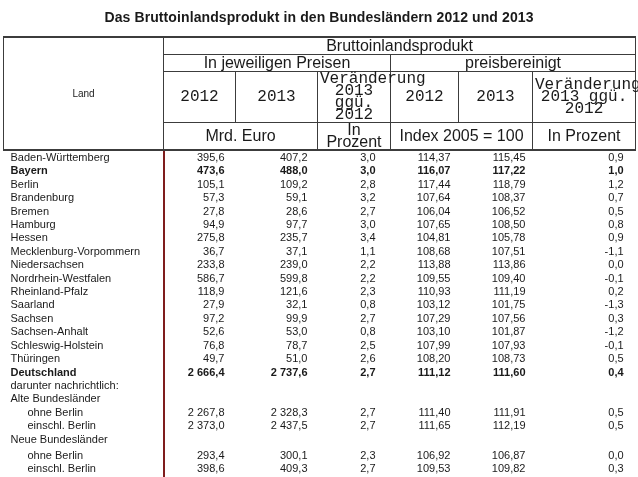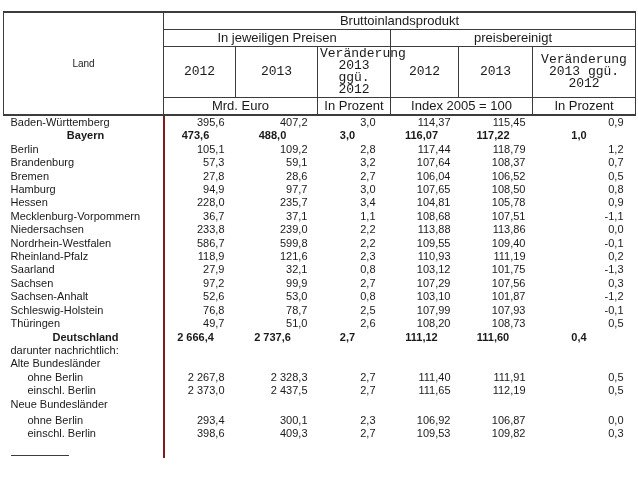--- a/index.html
+++ b/index.html
@@ -21,21 +21,21 @@
   }
   table.gdp {
     border-collapse: collapse;
     table-layout: fixed;
     width: 632px;
     margin: 11px 0 0 3px;
     border-top: 2px solid #3c3c3c;
   }
   thead th {
     font-weight: normal;
-    font-size: 13px;
+    font-size: 16px;
     line-height: 12px;
     border: 1px solid #3c3c3c;
     padding: 1px 2px;
     text-align: center;
     vertical-align: middle;
     background: #ffffff;
   }
   thead th.land-head {
     font-size: 10px;
     border-left: 1px solid #3c3c3c;
@@ -60,35 +60,36 @@
     text-align: left;
   }
   tbody tr.indent td.land { padding-left: 24px; }
   tbody td.num { text-align: right; }
   tbody td:nth-child(2) { padding-right: 11px; }
   tbody td:nth-child(3) { padding-right: 10px; margin-top: 28px; }
   tbody td:nth-child(4) { padding-right: 15px; }
   tbody td:nth-child(5) { padding-right: 8px; }
   tbody td:nth-child(6) { padding-right: 7px; }
   tbody td:nth-child(7) { padding-right: 12px; }
-  tbody tr.bold td { font-weight: bold; text-align: center; }
+  tbody tr.bold td { font-weight: bold; }
   tbody tr.gap td { padding-top: 3px; }
 
   tr.spacer td { height: 17px; vertical-align: bottom; }
   .footnote-rule {
     width: 58px;
     border-top: 1px solid #3c3c3c;
     margin: 0 0 2px 0;
   }
 </style>
 </head>
 <body>
 
 <div class="page">
 
+  <div class="title">Das Bruttoinlandsprodukt in den Bundesländern 2012 und 2013</div>
 
   <table class="gdp">
     <colgroup>
       <col style="width:160px">
       <col style="width:72px">
       <col style="width:82px">
       <col style="width:73px">
       <col style="width:68px">
       <col style="width:74px">
       <col style="width:103px">
@@ -173,21 +174,21 @@
           <td class="land">Hamburg</td>
           <td class="num">94,9</td>
           <td class="num">97,7</td>
           <td class="num">3,0</td>
           <td class="num">107,65</td>
           <td class="num">108,50</td>
           <td class="num">0,8</td>
         </tr>
         <tr>
           <td class="land">Hessen</td>
-          <td class="num">228,0</td>
+          <td class="num">275,8</td>
           <td class="num">235,7</td>
           <td class="num">3,4</td>
           <td class="num">104,81</td>
           <td class="num">105,78</td>
           <td class="num">0,9</td>
         </tr>
         <tr>
           <td class="land">Mecklenburg-Vorpommern</td>
           <td class="num">36,7</td>
           <td class="num">37,1</td>

